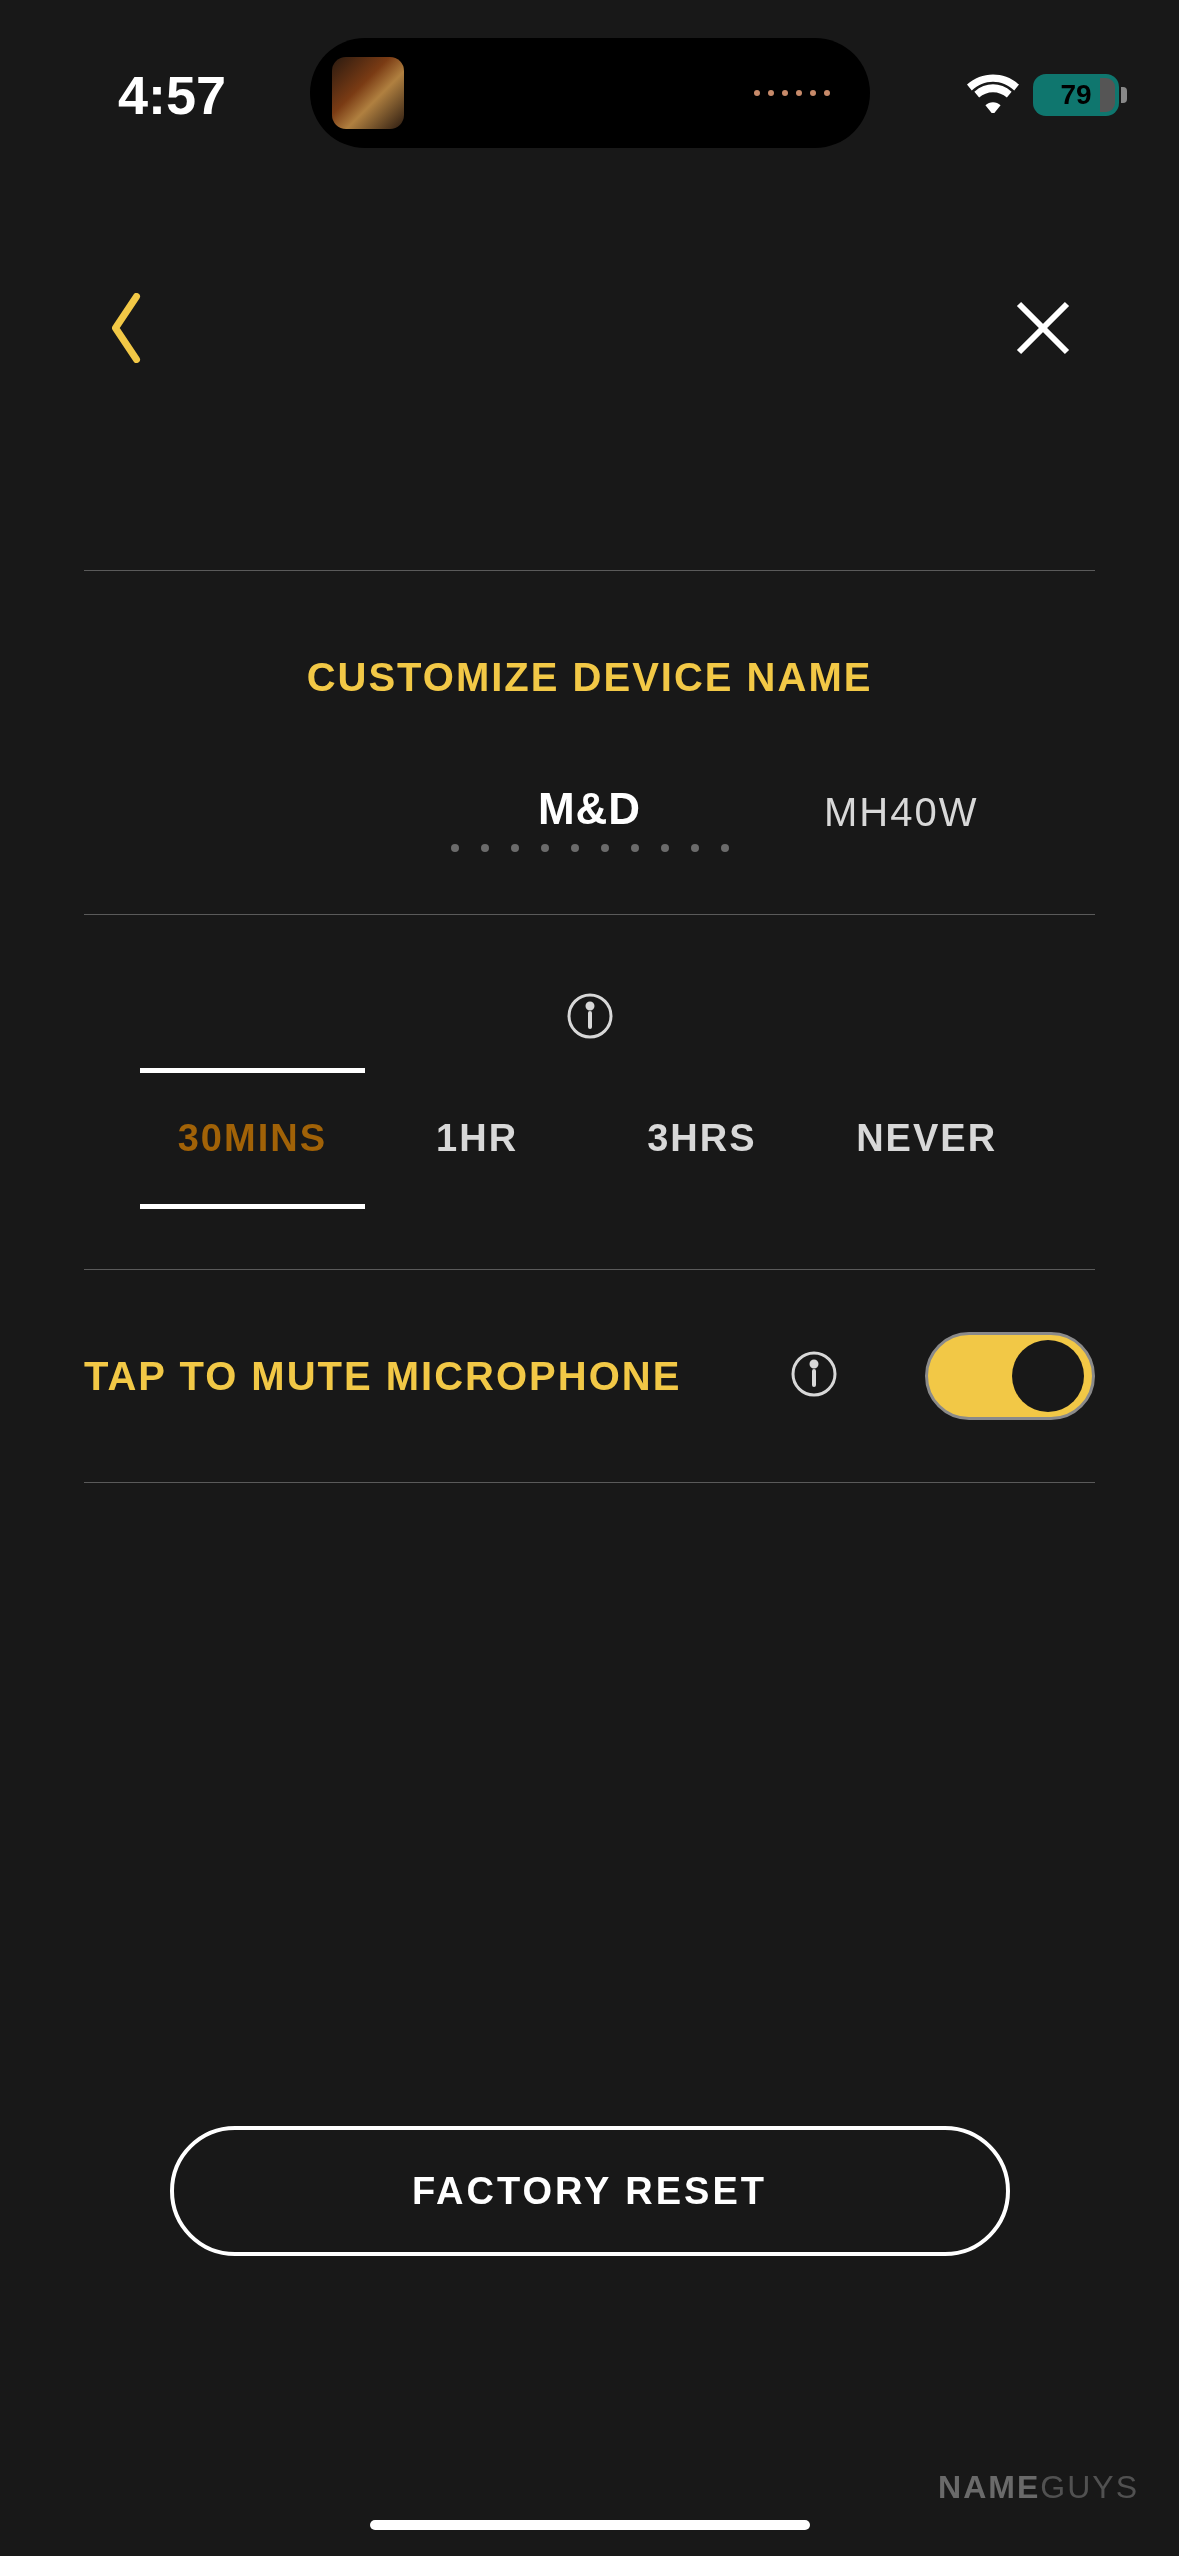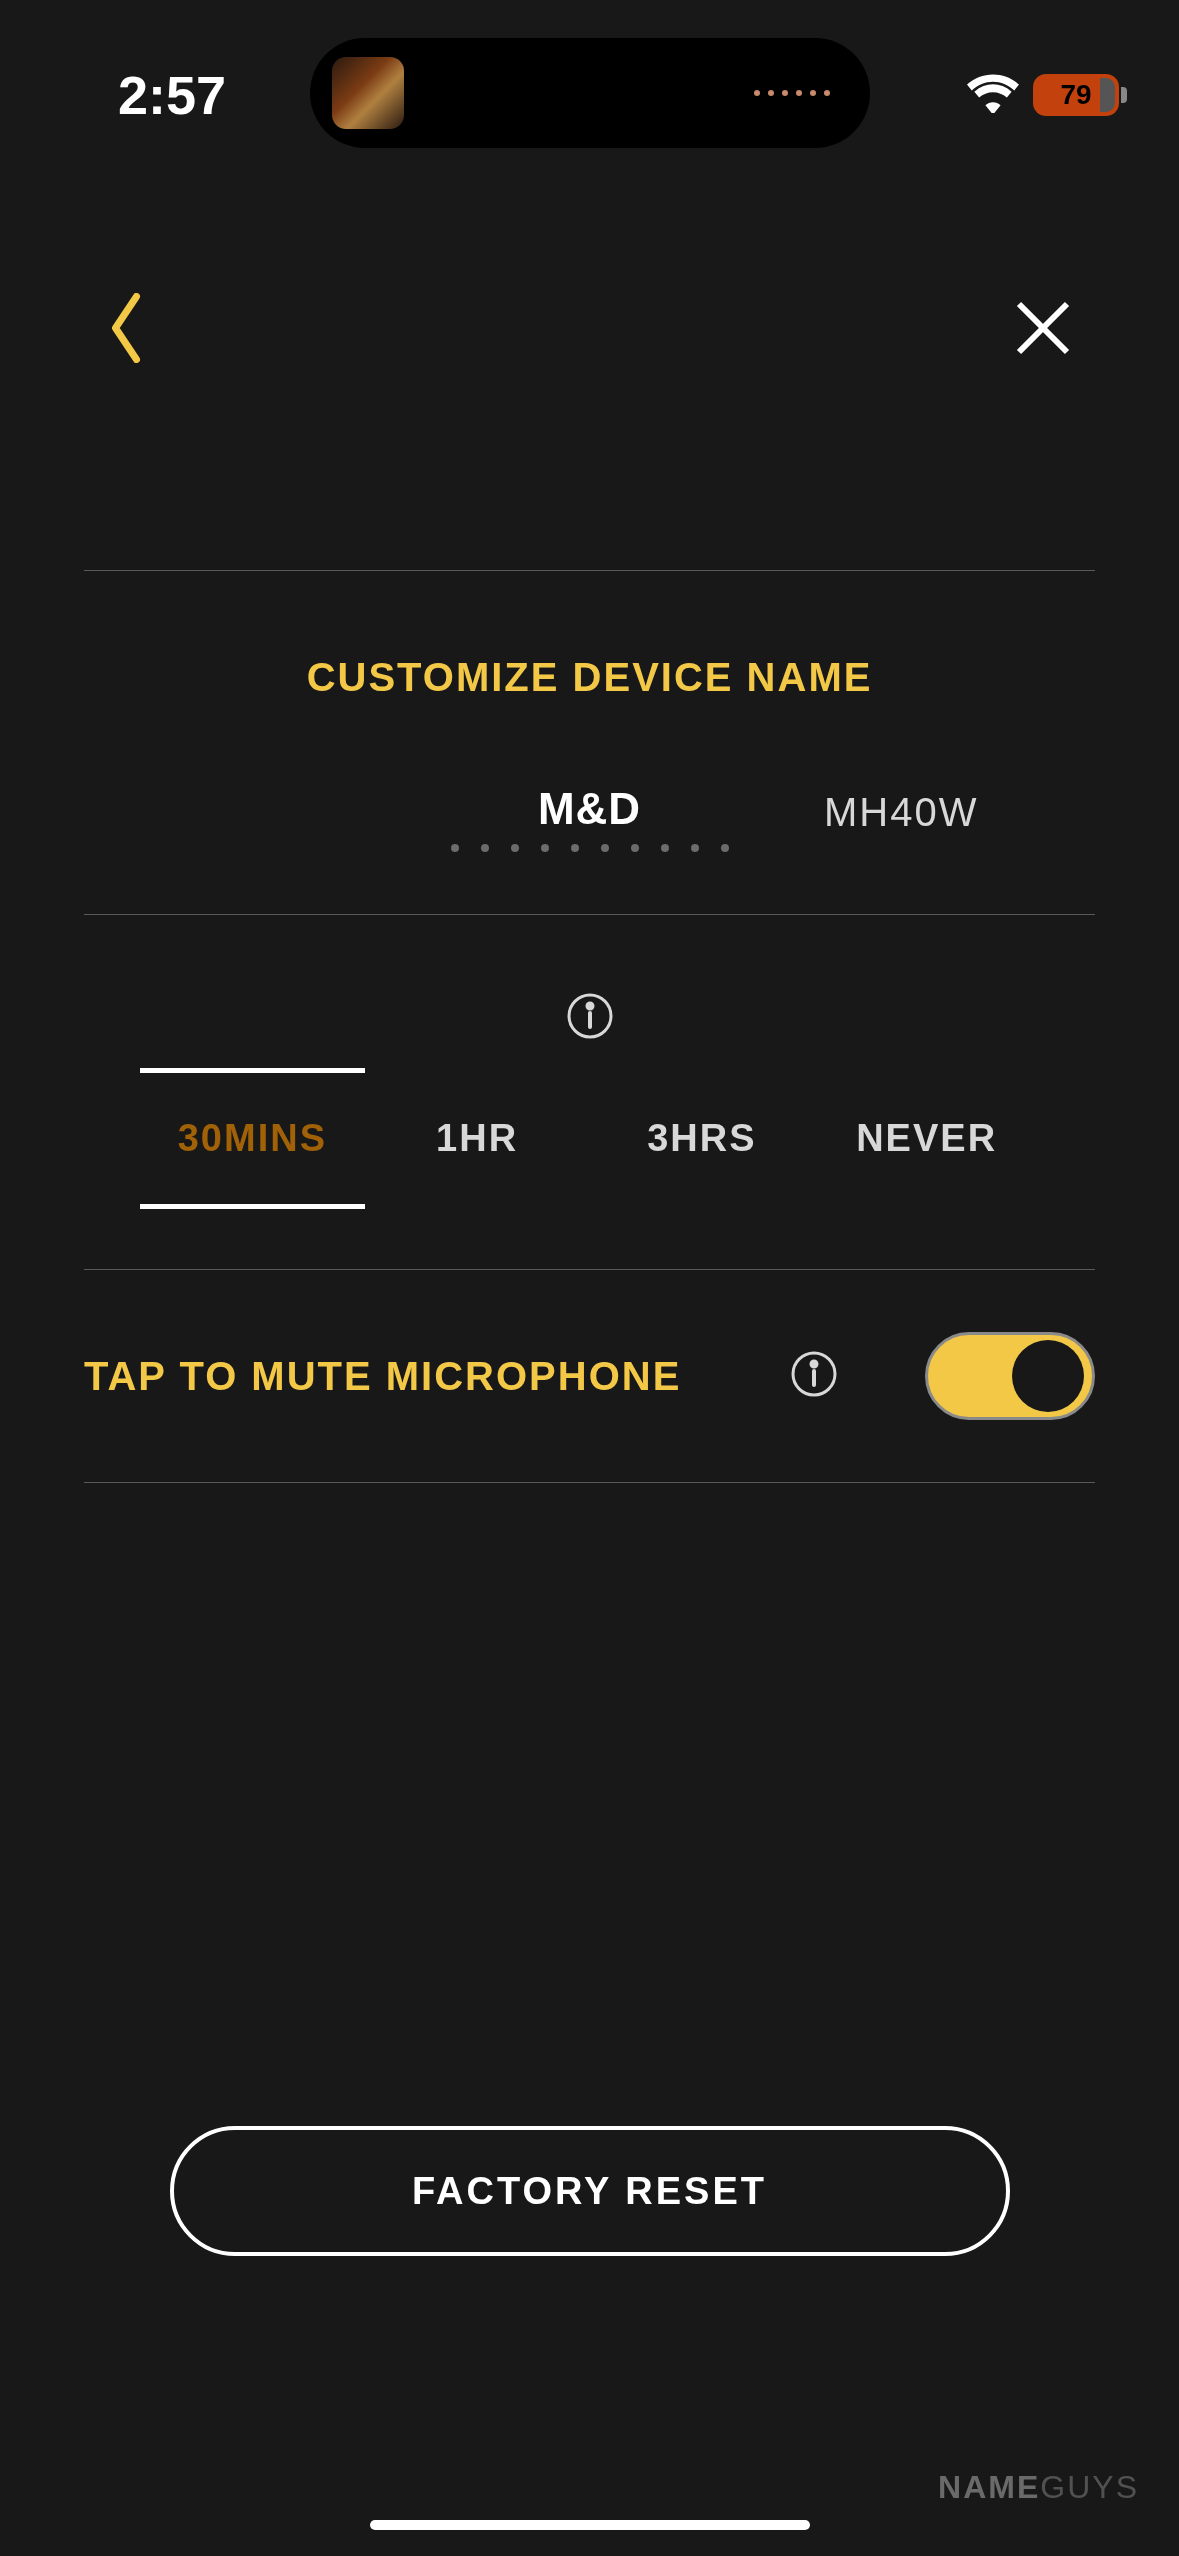--- a/index.html
+++ b/index.html
@@ -57,21 +57,21 @@
       background: #c78a6a;
     }
     .status-right {
       display: flex;
       align-items: center;
       gap: 14px;
     }
     .wifi-icon svg { width: 52px; height: 40px; fill:#fff; }
     .battery {
       width: 86px; height: 42px;
-      background: #c2410c;
+      background: #0f766e;
       border-radius: 13px;
       position: relative;
       display:flex; align-items:center; justify-content:center;
     }
     .battery::after{
       content:""; position:absolute; right:-8px; top:50%; transform:translateY(-50%);
       width:6px; height:16px; background:#888; border-radius:0 4px 4px 0;
     }
     .battery-fill{
       position:absolute; right:4px; top:4px; bottom:4px; width:18%;
@@ -233,21 +233,21 @@
 
     .home-indicator{
       position:absolute; bottom:26px; left:50%; transform:translateX(-50%);
       width:440px; height:10px; border-radius:6px; background:#fff;
     }
   </style>
 </head>
 <body>
 
 <div class="status-bar">
-  <div class="status-time">2:57</div>
+  <div class="status-time">4:57</div>
   <div class="dynamic-island">
     <div class="island-art"></div>
     <div class="island-dots">
       <span></span>
         <span></span>
         <span></span>
         <span></span>
         <span></span>
         <span></span>
     </div>

